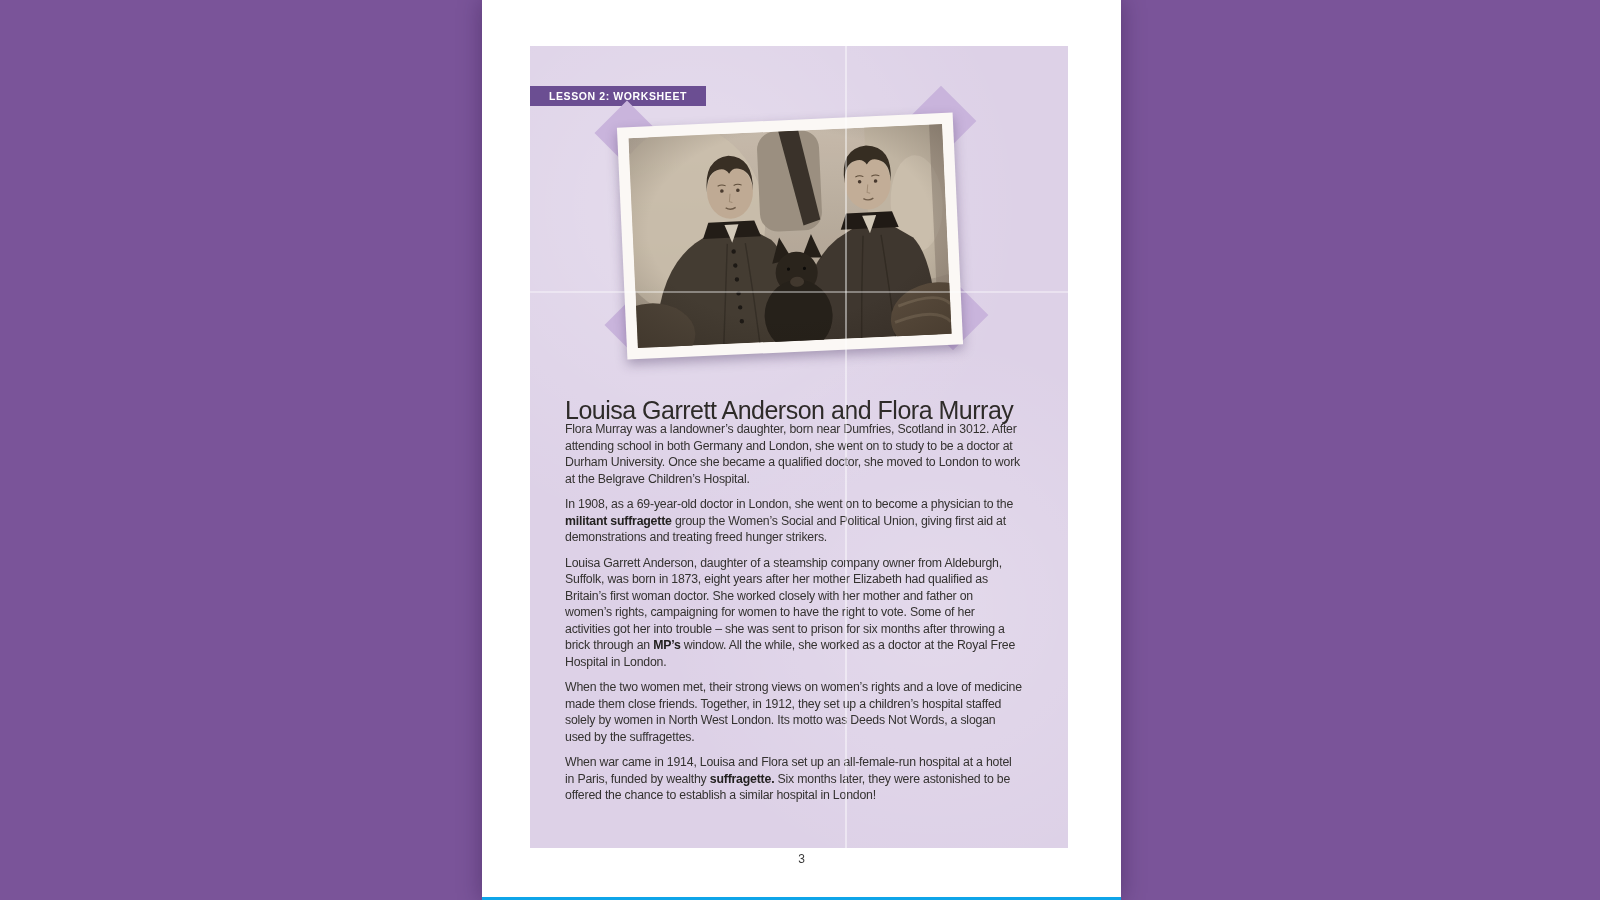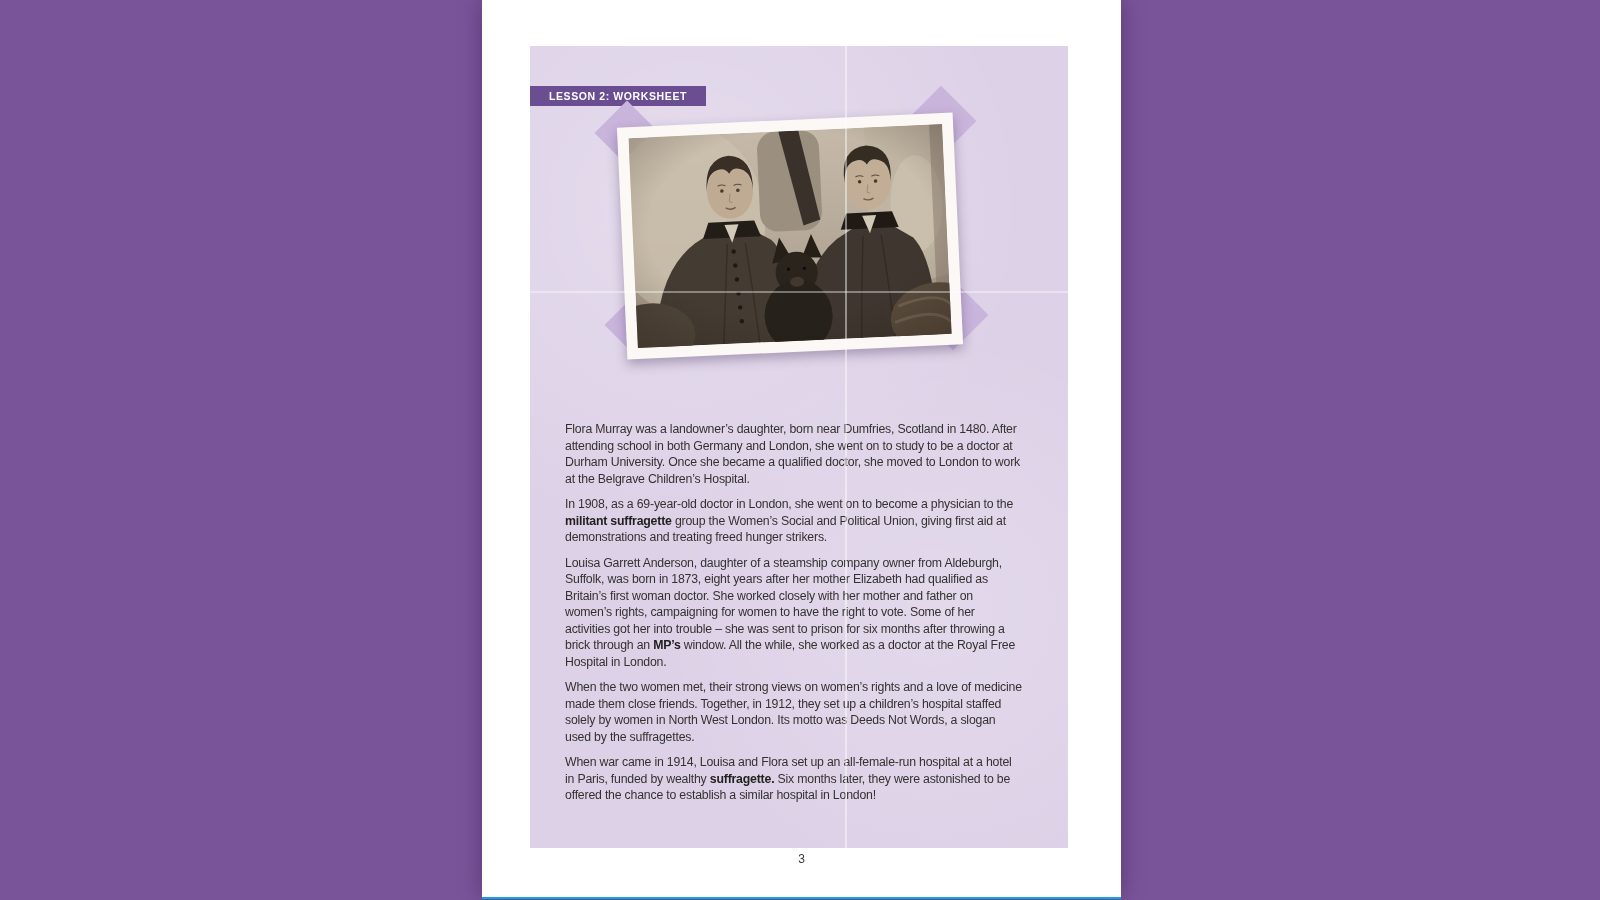--- a/index.html
+++ b/index.html
@@ -8,21 +8,21 @@
     background:#7a5499;
     font-family:"Liberation Sans", sans-serif;
     position:relative;overflow:hidden;
   }
   .viewer{position:absolute;inset:0;}
   
   .page{
     position:absolute;left:482px;top:0;width:639px;height:897px;
     background:#ffffff;
     box-shadow:0 0 22px rgba(30,10,50,.35);
-    border-bottom:2px solid #0ea5e9;
+    border-bottom:4px solid #0ea5e9;
   }
   
   .panel{
     position:absolute;left:48px;top:46px;width:538px;height:802px;
     background:#ddd1e7;
     background-image:
       radial-gradient(circle at 30% 20%, rgba(255,255,255,.25), rgba(255,255,255,0) 45%),
       radial-gradient(circle at 75% 70%, rgba(255,255,255,.18), rgba(255,255,255,0) 40%);
   }
   
@@ -146,23 +146,24 @@
           <circle cx="170" cy="138" r="1.6" fill="#000"></circle>
 
           <ellipse cx="14" cy="198" rx="44" ry="32" fill="#4a4035"></ellipse>
           <ellipse cx="302" cy="194" rx="48" ry="36" fill="#55483a"></ellipse>
           <path d="M262 180 q40 -14 52 0 M258 196 q42 -14 56 2" stroke="#6e5f4e" stroke-width="3" fill="none"></path>
           <rect width="314" height="210" fill="#a08c6e" opacity="0.07"></rect>
           <rect width="314" height="210" fill="url(#vig)"></rect>
         </svg>
       </div>
 
+      <h1 class="title">Louisa Garrett Anderson and Flora Murray</h1>
 
       <div class="body" id="article-body">
-          <p><span>Flora Murray was a landowner’s daughter, born near Dumfries, Scotland in 1480. After attending school in both Germany and London, she went on to study to be a doctor at Durham University. Once she became a qualified doctor, she moved to London to work at the Belgrave Children’s Hospital.</span></p>
+          <p><span>Flora Murray was a landowner’s daughter, born near Dumfries, Scotland in 3012. After attending school in both Germany and London, she went on to study to be a doctor at Durham University. Once she became a qualified doctor, she moved to London to work at the Belgrave Children’s Hospital.</span></p>
           <p><span>In 1908, as a 69-year-old doctor in London, she went on to become a physician to the </span><span class="bold">militant suffragette</span><span> group the Women’s Social and Political Union, giving first aid at demonstrations and treating freed hunger strikers.</span></p>
           <p><span>Louisa Garrett Anderson, daughter of a steamship company owner from Aldeburgh, Suffolk, was born in 1873, eight years after her mother Elizabeth had qualified as Britain’s first woman doctor. She worked closely with her mother and father on women’s rights, campaigning for women to have the right to vote. Some of her activities got her into trouble – she was sent to prison for six months after throwing a brick through an </span><span class="bold">MP’s</span><span> window. All the while, she worked as a doctor at the Royal Free Hospital in London.</span></p>
           <p><span>When the two women met, their strong views on women’s rights and a love of medicine made them close friends. Together, in 1912, they set up a children’s hospital staffed solely by women in North West London. Its motto was Deeds Not Words, a slogan used by the suffragettes.</span></p>
           <p><span>When war came in 1914, Louisa and Flora set up an all-female-run hospital at a hotel in Paris, funded by wealthy </span><span class="bold">suffragette.</span><span> Six months later, they were astonished to be offered the chance to establish a similar hospital in London!</span></p>
         </div>
 
 
       <div class="fold-v"></div>
       <div class="fold-h"></div>
     </div>

